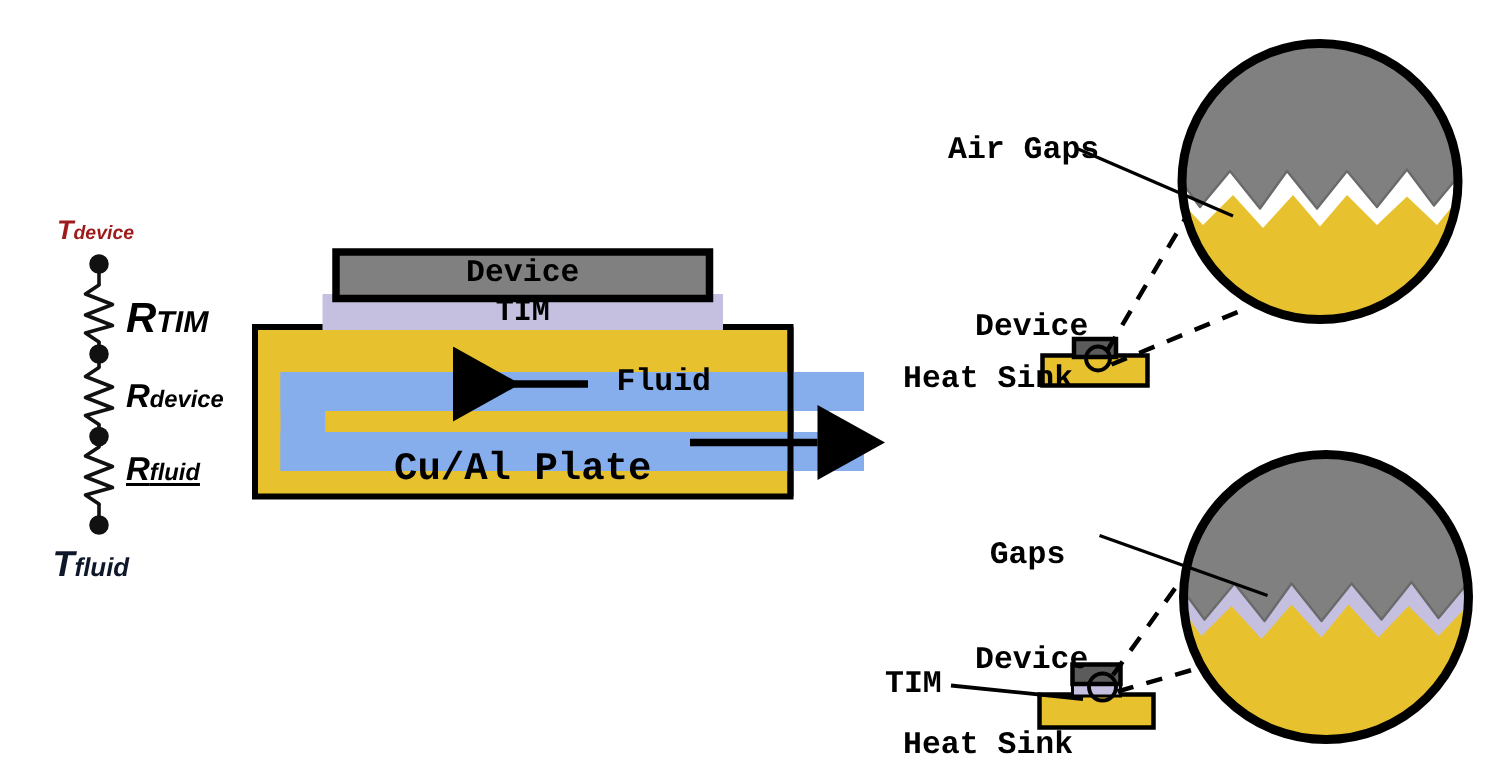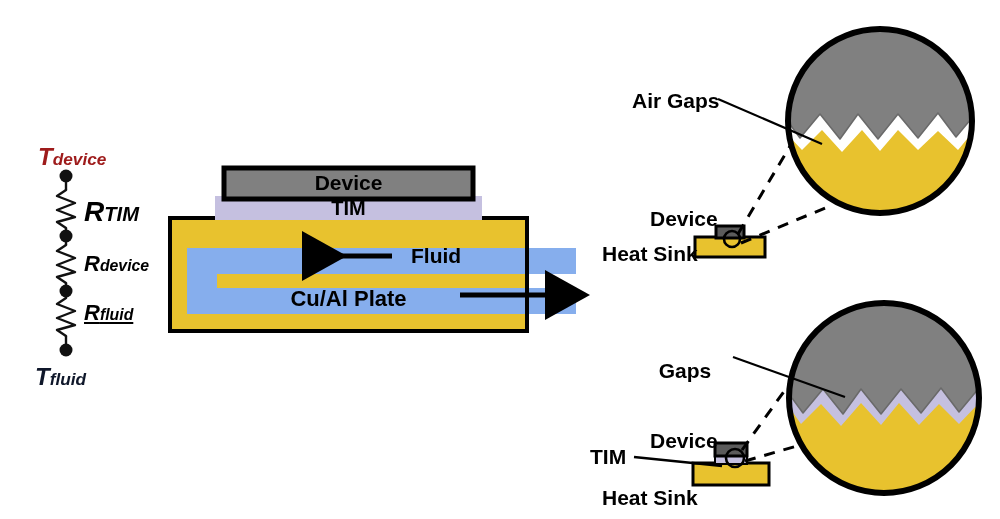--- a/index.html
+++ b/index.html
@@ -21,21 +21,21 @@
   }
   svg.layer {
     position: absolute;
     top: 0;
     left: 0;
     width: 1000px;
     height: 519px;
   }
   .lbl {
     position: absolute;
-    font-family: Liberation Sans, sans-serif;
+    font-family: Liberation Mono, monospace;
     font-weight: bold;
     color: #000000;
     white-space: nowrap;
     line-height: 1.05;
   }
   .lbl-center { text-align: center; }
   .sub {
     font-size: 0.72em;
     font-style: italic;
   }
@@ -171,21 +171,21 @@
                  L789,394 Z" fill="#808080" stroke="#6a6a6a" stroke-width="1.6" stroke-linejoin="round"></path>
       </g>
       <circle cx="884" cy="398" r="95" fill="none" stroke="#000" stroke-width="6"></circle>
 
       <line x1="733" y1="357" x2="845" y2="397" stroke="#000" stroke-width="2.2"></line>
 
       <line x1="634" y1="457" x2="722" y2="466" stroke="#000" stroke-width="2.6"></line>
     </g>
   </svg>
 
-  <div class="term" style="left:38px; top:143px; font-size:24px; color:#9e1b1b;">
+  <div class="term" style="left:38px; top:143px; font-size:18px; color:#9e1b1b;">
     <span>T</span><span class="sub">device</span>
   </div>
 
   <div class="res-label" style="left:84px; top:196px; font-size:28px;">
     <span>R</span><span class="sub">TIM</span>
   </div>
 
   <div class="res-label" style="left:84px; top:251px; font-size:22px;">
     <span>R</span><span class="sub">device</span>
   </div>
@@ -197,21 +197,21 @@
   <div class="term" style="left:35px; top:363px; font-size:24px; color:#0f172a;">
     <span>T</span><span class="sub">fluid</span>
   </div>
 
   <div class="lbl lbl-center" style="left:224px; top:172px; width:249px; font-size:21px;">Device</div>
 
   <div class="lbl lbl-center" style="left:215px; top:198px; width:267px; font-size:20px;">TIM</div>
 
   <div class="lbl" style="left:411px; top:245px; font-size:21px;">Fluid</div>
 
-  <div class="lbl lbl-center" style="left:170px; top:287px; width:357px; font-size:22px;">Cu/Al Plate</div>
+  <div class="lbl lbl-center" style="left:170px; top:299px; width:357px; font-size:26px;">Cu/Al Plate</div>
 
 
   <div class="lbl" style="left:632px; top:90px; font-size:21px;">Air Gaps</div>
 
   <div class="lbl" style="left:650px; top:208px; font-size:21px;">Device</div>
 
   <div class="lbl" style="left:602px; top:243px; font-size:21px;">Heat Sink</div>
 
 
   <div class="lbl lbl-center" style="left:620px; top:360px; width:130px; font-size:21px;">Gaps</div>

